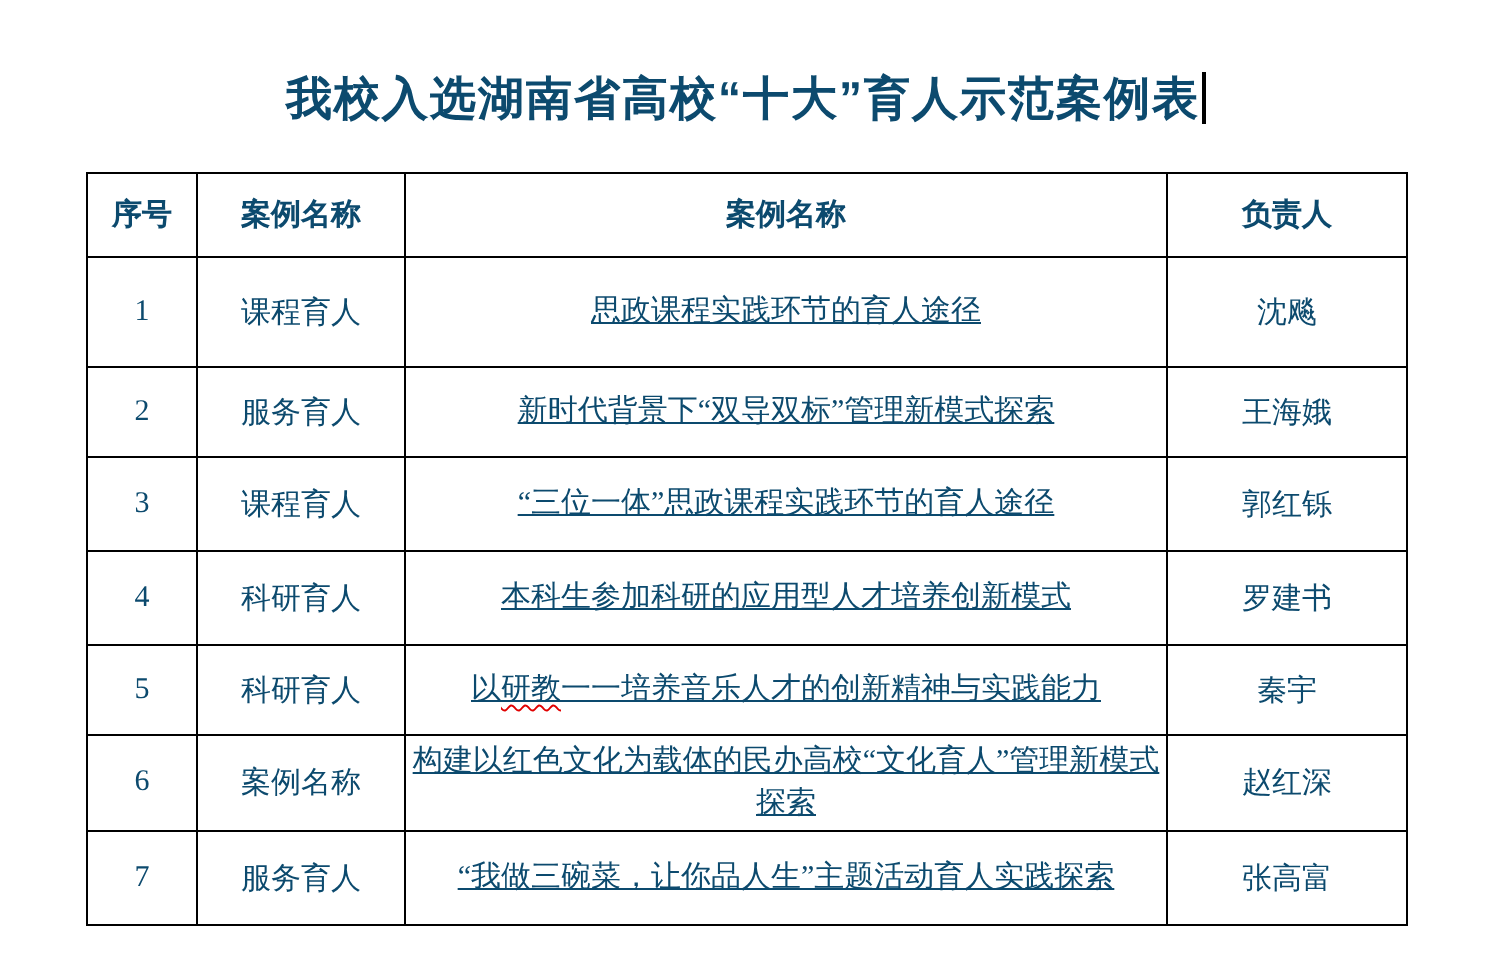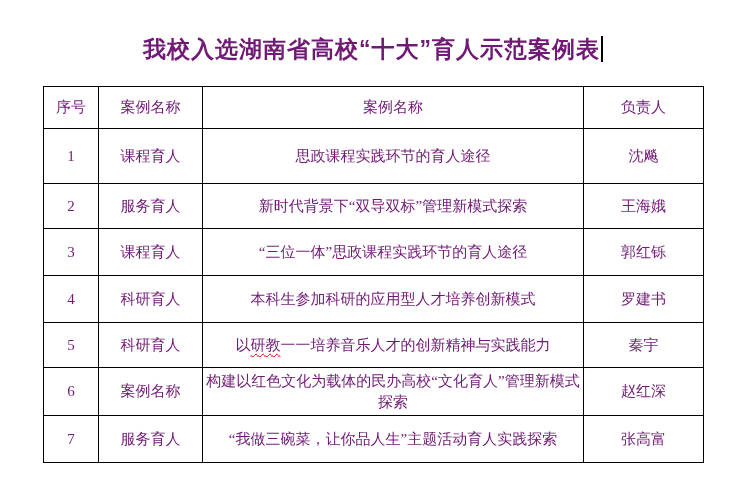--- a/index.html
+++ b/index.html
@@ -7,21 +7,21 @@
     padding: 0;
     background: #ffffff;
   }
   #page {
     position: relative;
     width: 746px;
     height: 482px;
     background: #ffffff;
     overflow: hidden;
     font-family: "Liberation Serif", "DejaVu Serif", serif;
-    color: #701a75;
+    color: #0c4a6e;
   }
   #doc-title {
     position: absolute;
     left: 43px;
     top: 34px;
     width: 660px;
     text-align: center;
     font-family: "Liberation Sans", "DejaVu Sans", sans-serif;
     font-size: 23px;
     font-weight: bold;
@@ -47,27 +47,28 @@
   #case-table th, #case-table td {
     border: 1.5px solid #000000;
     text-align: center;
     vertical-align: middle;
     font-size: 15px;
     font-weight: normal;
     padding: 1px 3px;
     overflow: hidden;
   }
   #case-table th {
-    font-weight: normal;
+    font-weight: bold;
     height: 39px;
     font-size: 15px;
     margin-top: 48px;
   }
   .case-name-cell {
     line-height: 1.4;
+    text-decoration: underline;
   }
   .squiggle {
     text-decoration-line: underline;
     text-decoration-style: wavy;
     text-decoration-color: #e00000;
     text-decoration-thickness: 1px;
     text-underline-offset: 3px;
   }
 </style>
 </head>

